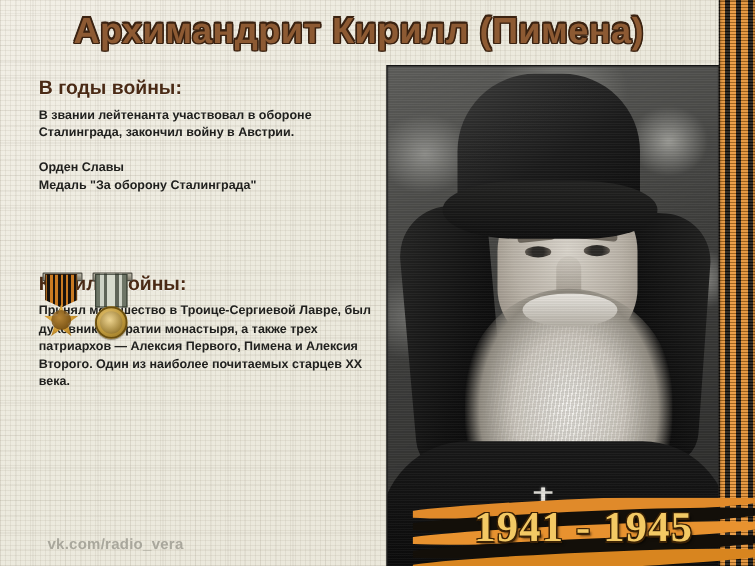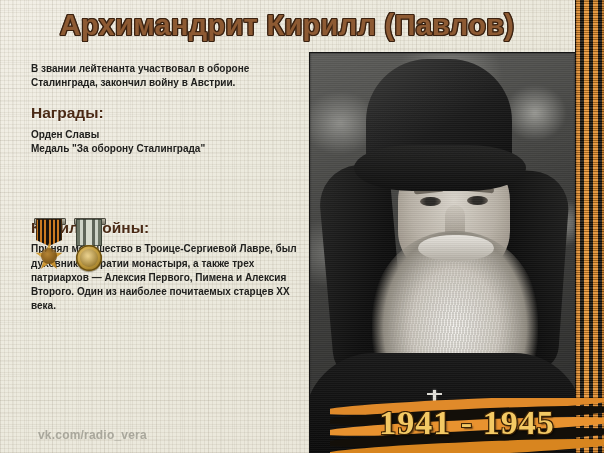--- a/index.html
+++ b/index.html
@@ -224,30 +224,30 @@
   #watermark{
     position:absolute;left:38px;top:428px;
     font-size:12px;color:#a9a79c;letter-spacing:.2px;font-weight:bold;
   }
 </style>
 </head>
 <body>
 
 <div id="slide">
 
-  <div id="title">Архимандрит Кирилл (Павлов)</div>
+  <div id="title">Архимандрит Кирилл (Пимена)</div>
 
   <div id="leftcol">
 
     <div class="sec">
+      <div class="sec-head">В годы войны:</div>
       <div class="sec-body">В звании лейтенанта участвовал в обороне Сталинграда, закончил войну в Австрии.</div>
     </div>
 
     <div class="sec">
-      <div class="sec-head">Награды:</div>
       <div class="sec-body" style="white-space:pre-line">Орден Славы
 Медаль "За оборону Сталинграда"</div>
     </div>
 
     <div class="sec" id="sec-after" style="margin-top:62px">
       <div class="sec-head">Кирилл войны:</div>
       <div class="sec-body">Принял монашество в Троице-Сергиевой Лавре, был духовником братии монастыря, а также трех патриархов — Алексия Первого, Пимена и Алексия Второго. Один из наиболее почитаемых старцев ХХ века.</div>
     </div>
   </div>
 

